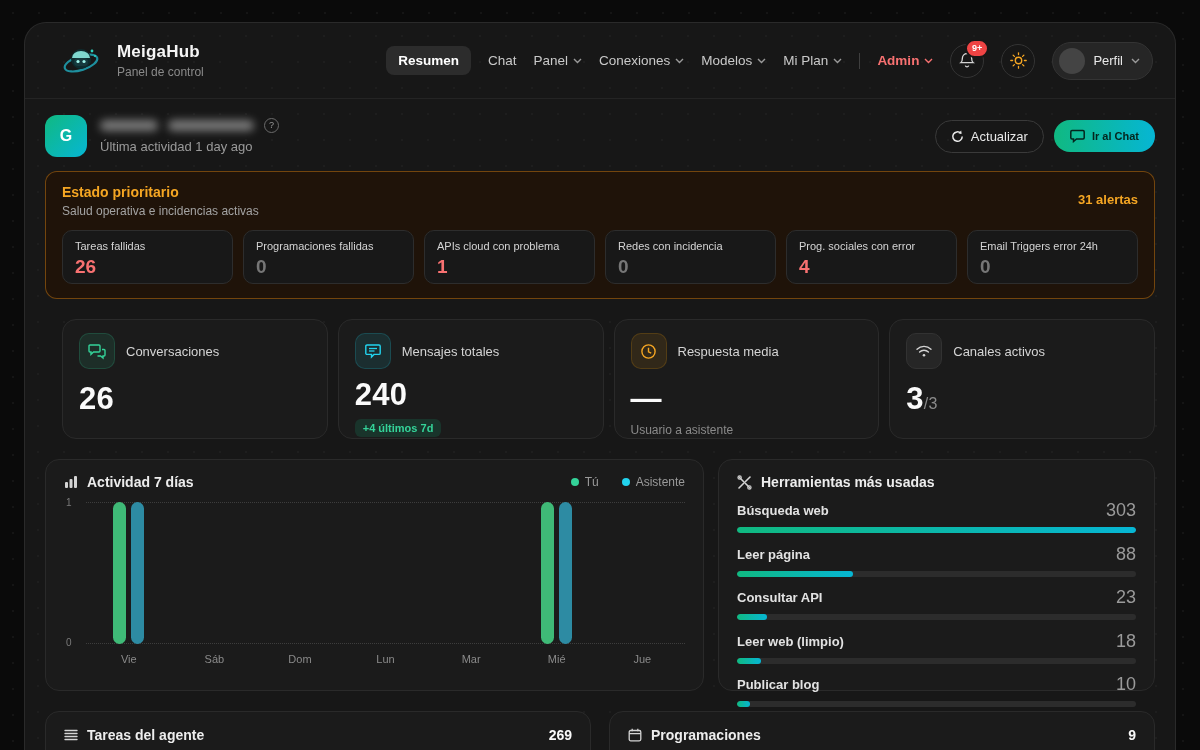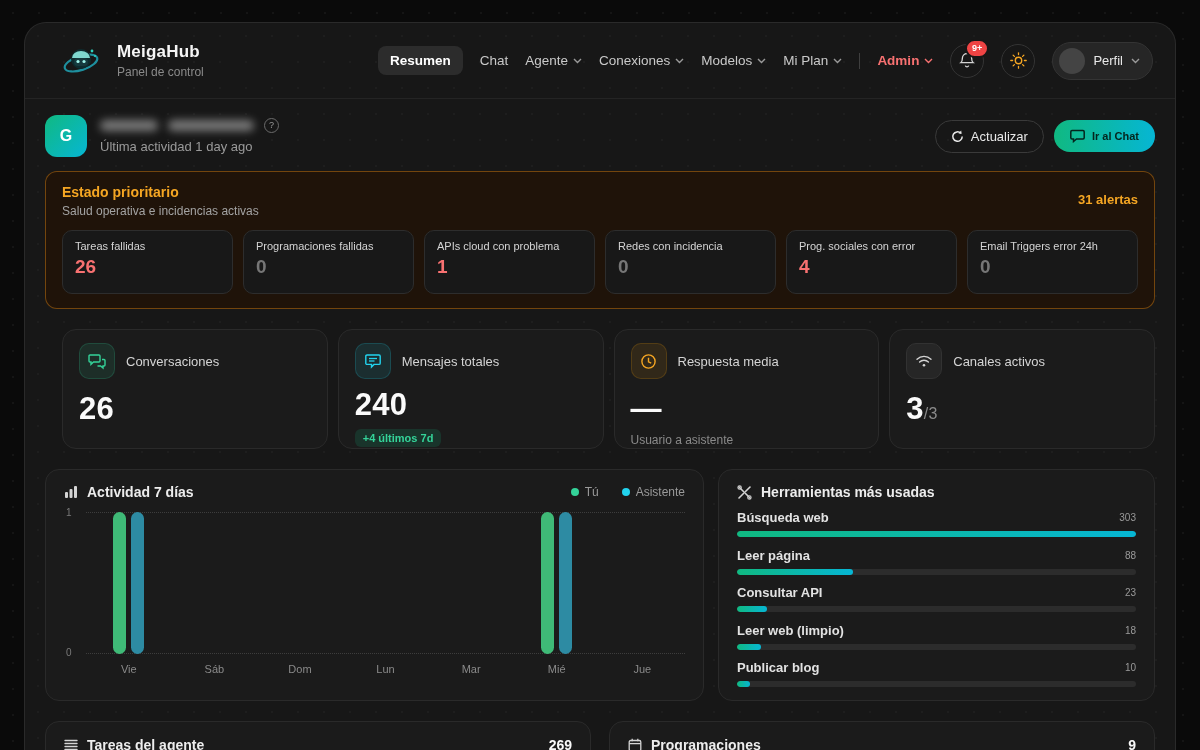--- a/index.html
+++ b/index.html
@@ -49,21 +49,21 @@
   .user-actions { margin-left:auto; display:flex; align-items:center; gap:10px; }
   .btn-ghost { display:flex; align-items:center; gap:7px; padding:8px 15px; border:1px solid #3a3a3a; border-radius:999px; background:transparent; color:#e8e8e8; font-size:13px; cursor:pointer; font-family:inherit; }
   .btn-grad { display:flex; align-items:center; gap:7px; padding:9px 16px; border:none; border-radius:999px; background:linear-gradient(90deg,#10b981,#06b6d4); color:#04251d; font-size:11px; font-weight:700; cursor:pointer; font-family:inherit;text-align:center; }
   
   .priority { margin-top:14px; background:#1f1309; border:1px solid rgba(217,130,20,.45); border-radius:12px; padding:12px 16px 14px; }
   .priority-head { display:flex; align-items:flex-start; justify-content:space-between; }
   .priority-title { font-size:14px; font-weight:700; color:#f5a623; }
   .priority-sub { font-size:12px; color:#a3a3a3; margin-top:4px; }
   .priority-alerts { font-size:13px; font-weight:700; color:#f5a623; margin-top:8px; }
   .priority-grid { display:grid; grid-template-columns:repeat(6,1fr); gap:10px; margin-top:12px; }
-  .pcard { background:#181818; border:1px solid #2d2d2d; border-radius:10px; padding:9px 12px; height:64px; }
+  .pcard { background:#181818; border:1px solid #2d2d2d; border-radius:10px; padding:9px 12px; height:54px; }
   .pcard-label { font-size:11px; color:#d4d4d4; white-space:nowrap; overflow:hidden; }
   .pcard-value { font-size:19px; font-weight:700; margin-top:4px; }
   .pcard-value.alert { color:#f87171; }
   .pcard-value.ok { color:#767676; }
   
   .stats { margin-top:20px; display:grid; grid-template-columns:repeat(4,1fr); gap:10px;padding-left:17px; }
   .scard { background:#1b1b1b; border:1px solid #2a2a2a; border-radius:14px; padding:13px 16px; height:120px; }
   .scard-top { display:flex; align-items:center; gap:11px; }
   .sicon { width:36px; height:36px; border-radius:10px; display:flex; align-items:center; justify-content:center; }
   .sicon.green { background:rgba(52,211,153,.10); border:1px solid rgba(52,211,153,.18); }
@@ -92,21 +92,21 @@
   .bars { position:absolute; inset:0; display:flex; }
   .bar-slot { flex:1; display:flex; align-items:flex-end; justify-content:center; gap:5px; height:100%; }
   .bar { width:13px; border-radius:7px; }
   .xlabels { display:flex; margin-top:9px; margin-left:22px; }
   .xlabel { flex:1; text-align:center; font-size:11px; color:#8a8a8a; }
   
   .tool-list { margin-top:10px; }
   .tool-item { margin-bottom:10.5px; }
   .tool-row { display:flex; align-items:center; justify-content:space-between; }
   .tool-label { font-size:13px; color:#e2e2e2; font-weight:600; }
-  .tool-value { font-size:10px; color:#9a9a9a; }
+  .tool-value { font-size:18px; color:#9a9a9a; }
   .tool-track { margin-top:6px; height:6px; border-radius:3px; background:#2c2c2c; overflow:hidden; }
   .tool-fill { height:100%; border-radius:3px; background:linear-gradient(90deg,#10b981,#06b6d4); }
   
   .bottom { margin-top:20px; display:grid; grid-template-columns:1fr 1fr; gap:18px; }
   .bpanel { background:#1b1b1b; border:1px solid #2a2a2a; border-radius:14px; padding:15px 18px; height:90px; }
   .bpanel-head { display:flex; align-items:center; justify-content:space-between; }
   .bcount { font-size:14px; font-weight:700; color:#fafafa; }
   svg { display:block; }
 </style>
 </head>
@@ -128,21 +128,21 @@
       </svg>
     </div>
     <div class="title-block">
       <div class="app-name">MeigaHub</div>
       <div class="app-sub">Panel de control</div>
     </div>
     <div class="nav">
       <div class="nav-item active">Resumen</div>
       <div class="nav-item">Chat</div>
       <div class="nav-item">
-        <span>Agente</span>
+        <span>Panel</span>
         <svg width="9" height="6" viewBox="0 0 9 6">
             <polyline points="1,1 4.5,4.5 8,1" fill="none" stroke="#9a9a9a" stroke-width="1.4"></polyline>
           </svg>
       </div>
       <div class="nav-item">
         <span>Conexiones</span>
         <svg width="9" height="6" viewBox="0 0 9 6">
             <polyline points="1,1 4.5,4.5 8,1" fill="none" stroke="#9a9a9a" stroke-width="1.4"></polyline>
           </svg>
       </div>

